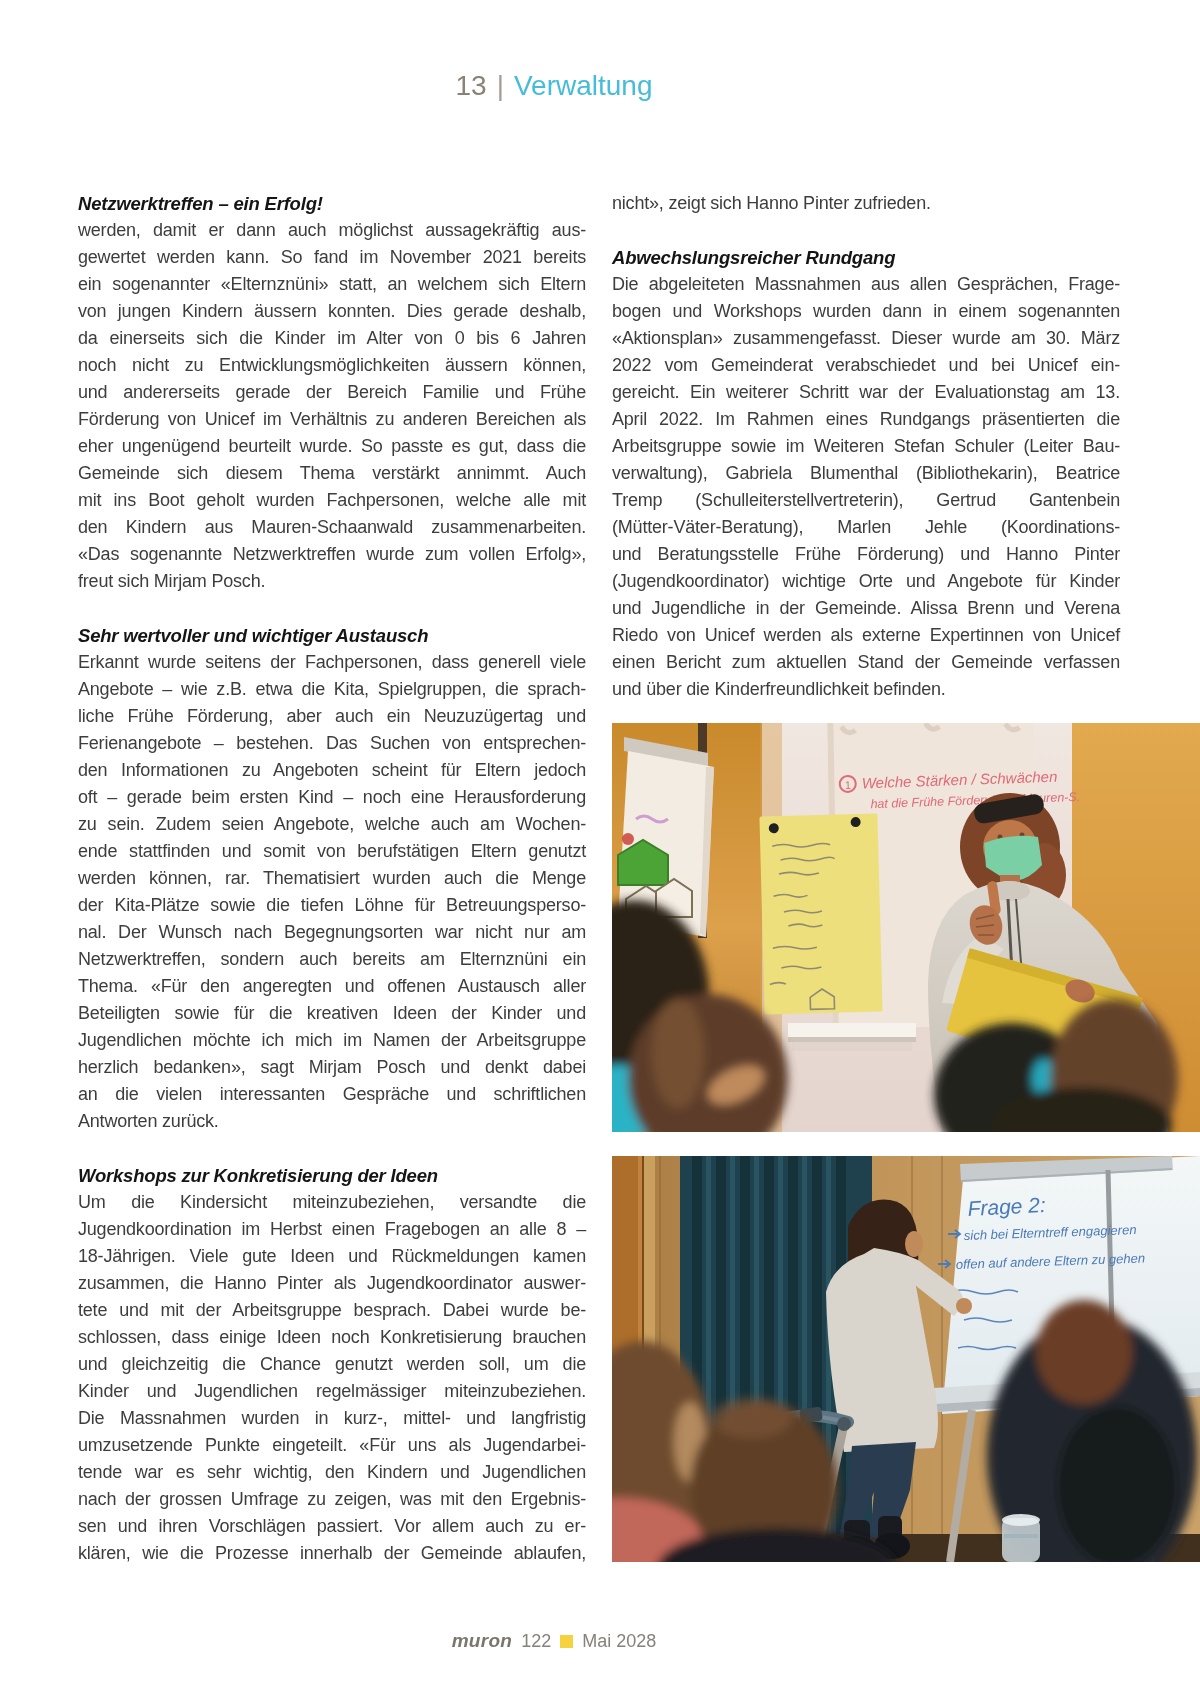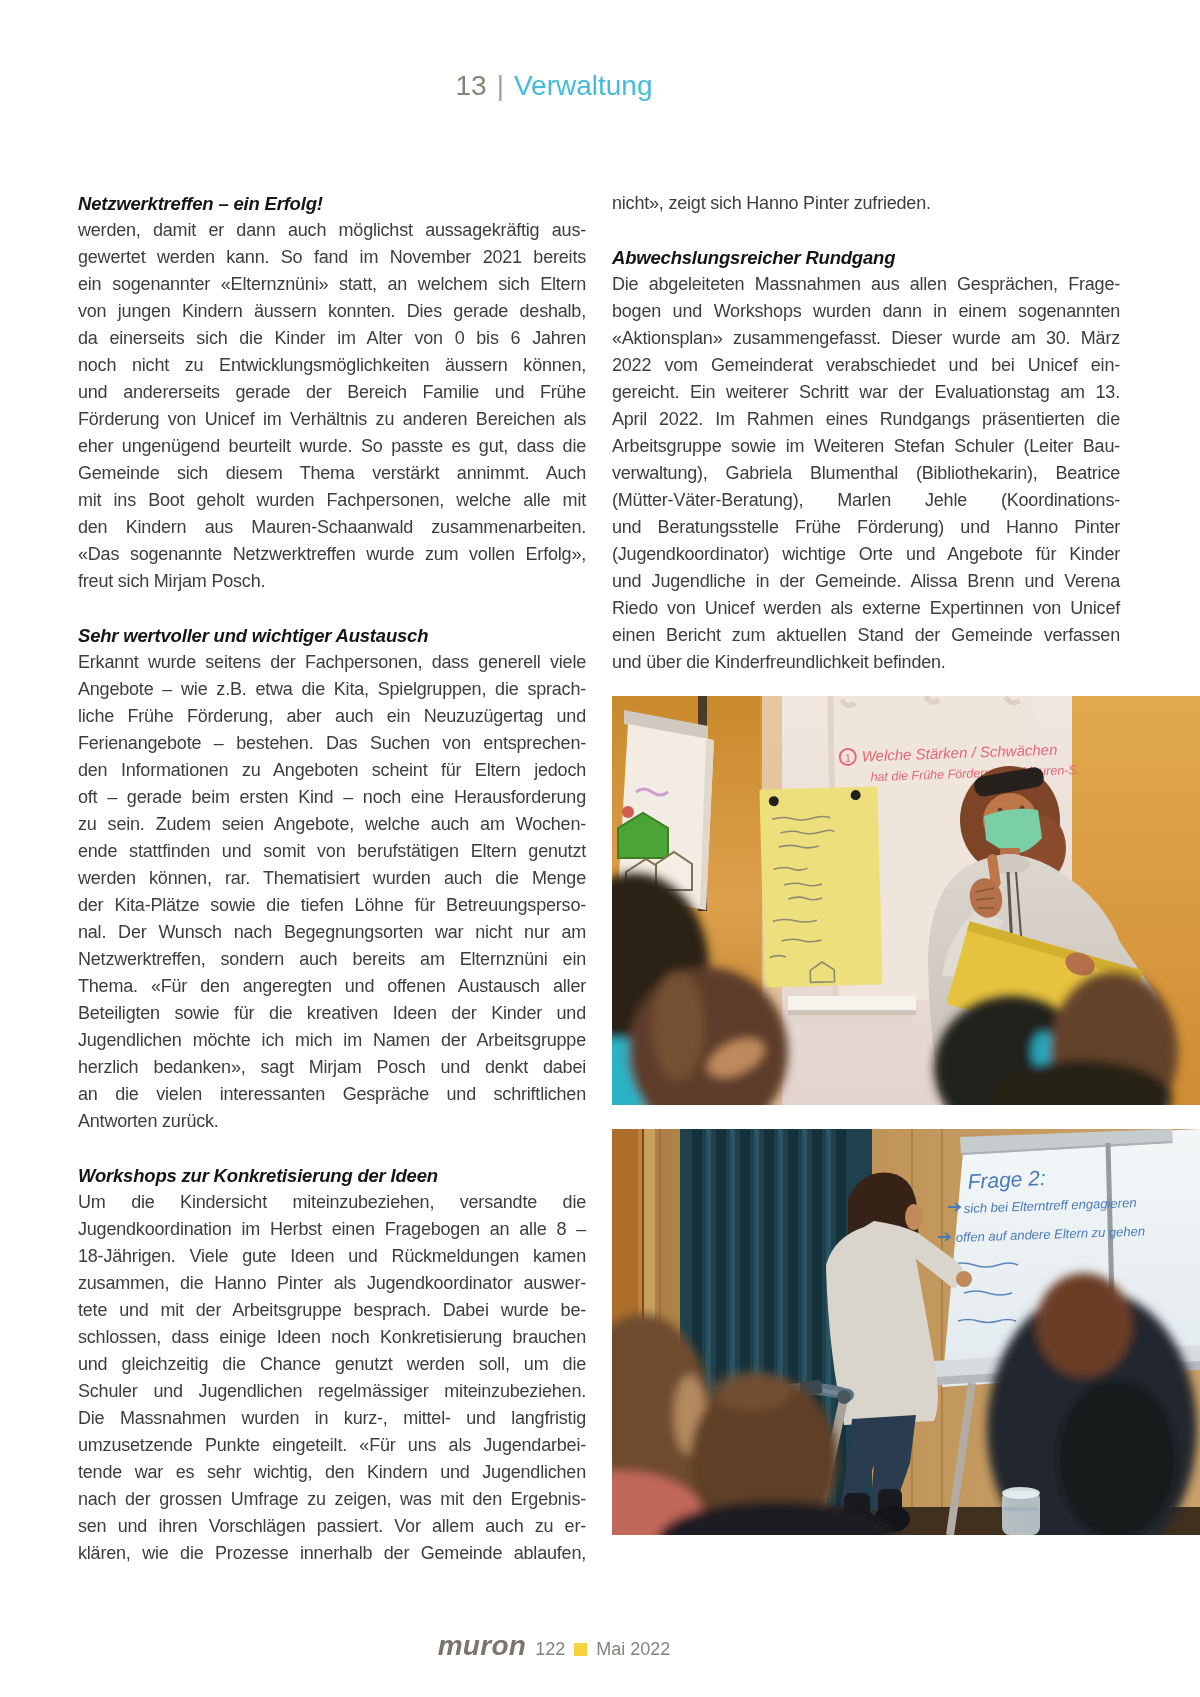--- a/index.html
+++ b/index.html
@@ -22,21 +22,21 @@
                margin-top:27px;letter-spacing:-0.2px;}
   .col-text .sec-heading:first-child{margin-top:0;}
   
   figure{margin:0;padding:0;display:block;}
   .photo1{margin-top:20px;width:588px;height:409px;}
   .photo2{margin-top:24px;width:588px;height:406px;}
   figure svg{display:block;}
   svg text{font-family:"Liberation Sans","DejaVu Sans",sans-serif;}
   
   .footer{position:absolute;top:1630px;left:0;width:1108px;text-align:center;color:#86817a;font-size:18px;white-space:nowrap;}
-  .footer .mag{font-style:italic;font-weight:600;font-size:28px;color:#7b766d;margin-right:9px;letter-spacing:0.3px;margin-top:25px;}
+  .footer .mag{font-style:italic;font-weight:600;font-size:19px;color:#7b766d;margin-right:9px;letter-spacing:0.3px;margin-top:25px;}
   .footer .sq{display:inline-block;width:13px;height:13px;background:#f6d33e;margin:0 9px 0 9px;transform:translateY(1px);}
 </style>
 </head>
 <body>
 
 <div class="page">
 
   <div class="header">
     <span class="num">13</span><span class="bar">|</span><span class="sec">Verwaltung</span>
   </div>
@@ -79,21 +79,21 @@
           <div class="line just">an die vielen interessanten Gespräche und schriftlichen</div>
           <div class="line">Antworten zurück.</div>
           <div class="sec-heading">Workshops zur Konkretisierung der Ideen</div>
           <div class="line just">Um die Kindersicht miteinzubeziehen, versandte die</div>
           <div class="line just">Jugendkoordination im Herbst einen Fragebogen an alle 8 –</div>
           <div class="line just">18-Jährigen. Viele gute Ideen und Rückmeldungen kamen</div>
           <div class="line just">zusammen, die Hanno Pinter als Jugendkoordinator auswer-</div>
           <div class="line just">tete und mit der Arbeitsgruppe besprach. Dabei wurde be-</div>
           <div class="line just">schlossen, dass einige Ideen noch Konkretisierung brauchen</div>
           <div class="line just">und gleichzeitig die Chance genutzt werden soll, um die</div>
-          <div class="line just">Schuler und Jugendlichen regelmässiger miteinzubeziehen.</div>
+          <div class="line just">Kinder und Jugendlichen regelmässiger miteinzubeziehen.</div>
           <div class="line just">Die Massnahmen wurden in kurz-, mittel- und langfristig</div>
           <div class="line just">umzusetzende Punkte eingeteilt. «Für uns als Jugendarbei-</div>
           <div class="line just">tende war es sehr wichtig, den Kindern und Jugendlichen</div>
           <div class="line just">nach der grossen Umfrage zu zeigen, was mit den Ergebnis-</div>
           <div class="line just">sen und ihren Vorschlägen passiert. Vor allem auch zu er-</div>
           <div class="line just">klären, wie die Prozesse innerhalb der Gemeinde ablaufen,</div>
         </div>
     </div>
 
     <div class="col col-right">
@@ -101,20 +101,21 @@
           <div class="line">nicht», zeigt sich Hanno Pinter zufrieden.</div>
           <div class="sec-heading">Abwechslungsreicher Rundgang</div>
           <div class="line just">Die abgeleiteten Massnahmen aus allen Gesprächen, Frage-</div>
           <div class="line just">bogen und Workshops wurden dann in einem sogenannten</div>
           <div class="line just">«Aktionsplan» zusammengefasst. Dieser wurde am 30. März</div>
           <div class="line just">2022 vom Gemeinderat verabschiedet und bei Unicef ein-</div>
           <div class="line just">gereicht. Ein weiterer Schritt war der Evaluationstag am 13.</div>
           <div class="line just">April 2022. Im Rahmen eines Rundgangs präsentierten die</div>
           <div class="line just">Arbeitsgruppe sowie im Weiteren Stefan Schuler (Leiter Bau-</div>
           <div class="line just">verwaltung), Gabriela Blumenthal (Bibliothekarin), Beatrice</div>
+          <div class="line just">Tremp (Schulleiterstellvertreterin), Gertrud Gantenbein</div>
           <div class="line just">(Mütter-Väter-Beratung), Marlen Jehle (Koordinations-</div>
           <div class="line just">und Beratungsstelle Frühe Förderung) und Hanno Pinter</div>
           <div class="line just">(Jugendkoordinator) wichtige Orte und Angebote für Kinder</div>
           <div class="line just">und Jugendliche in der Gemeinde. Alissa Brenn und Verena</div>
           <div class="line just">Riedo von Unicef werden als externe Expertinnen von Unicef</div>
           <div class="line just">einen Bericht zum aktuellen Stand der Gemeinde verfassen</div>
           <div class="line">und über die Kinderfreundlichkeit befinden.</div>
         </div>
 
       <figure class="photo1">
@@ -367,16 +368,16 @@
             <rect x="390" y="362" width="38" height="44" rx="8" fill="#c3ced2" opacity="0.9"></rect>
             <ellipse cx="409" cy="364" rx="19" ry="6" fill="#e8f0f2" opacity="0.9"></ellipse>
             <rect x="392" y="378" width="34" height="4" fill="#9fb3ba" opacity="0.8"></rect>
           </g>
         </svg>
       </figure>
     </div>
   </div>
 
   <div class="footer">
-    <span class="mag">muron</span><span class="issue">122</span><span class="sq"></span><span class="date">Mai 2022</span>
+    <span class="mag">muron</span><span class="issue">122</span><span class="sq"></span><span class="date">Mai 2028</span>
   </div>
 
 </div>
 
 </body></html>

